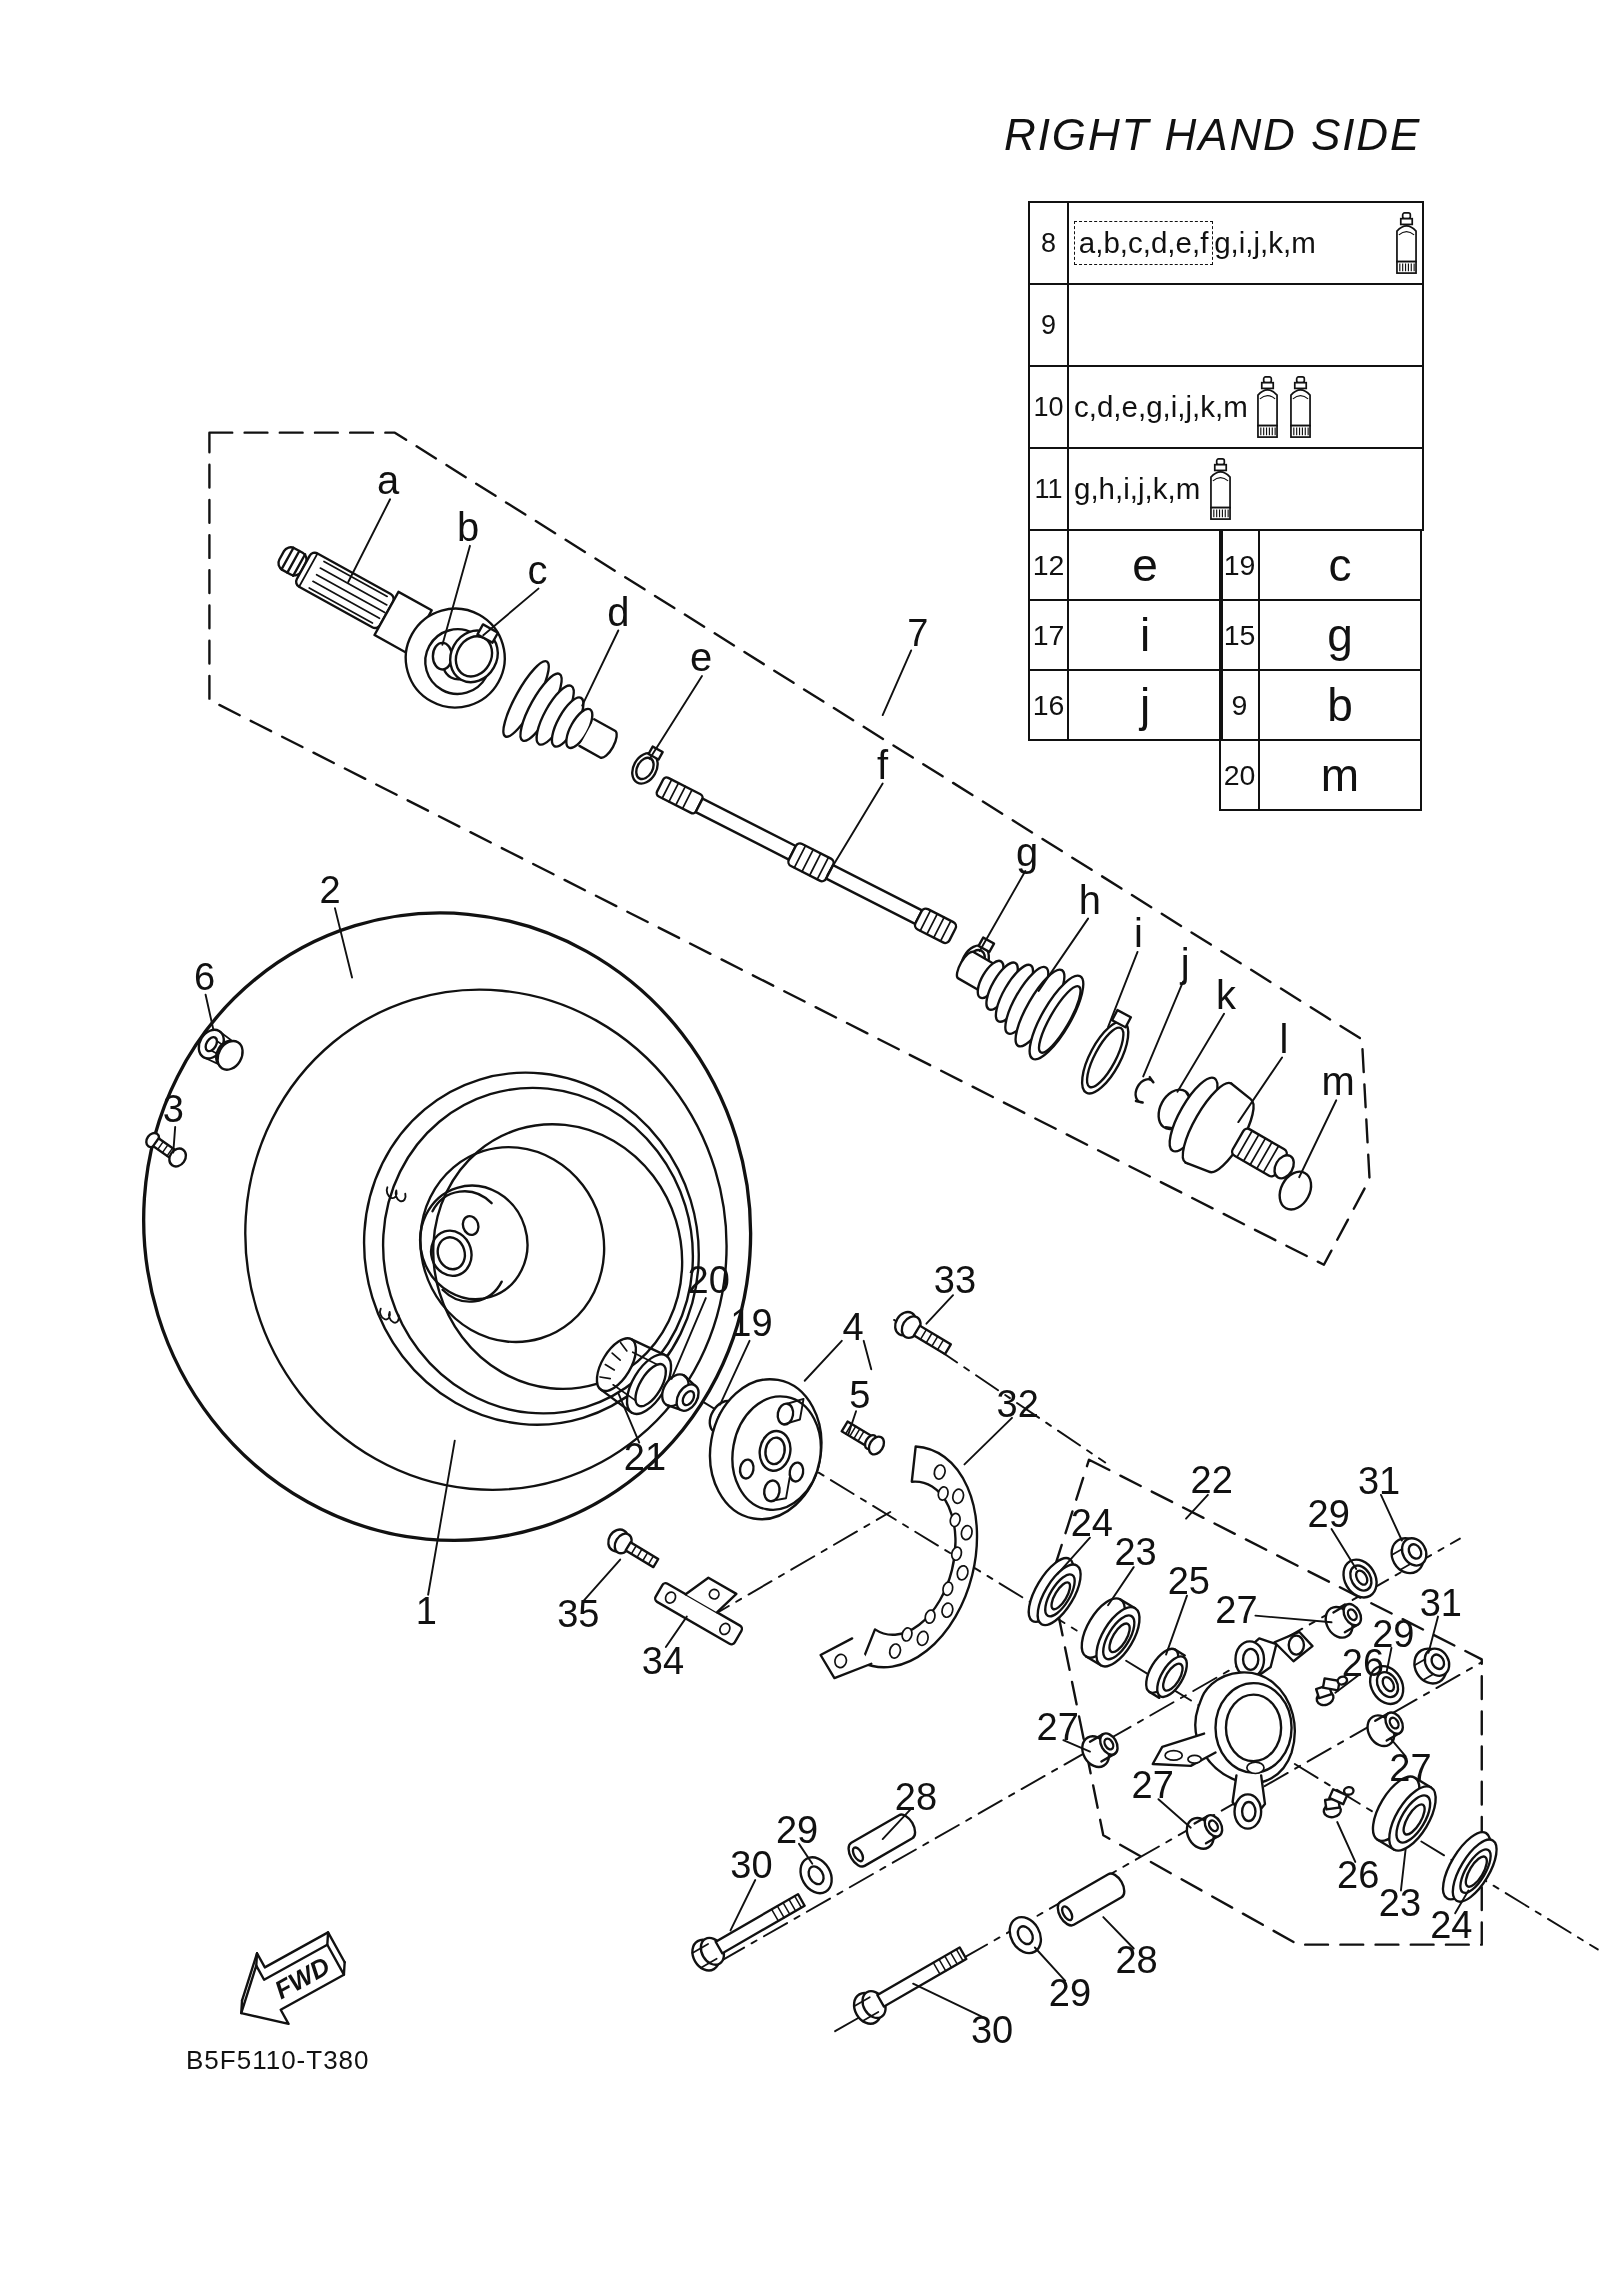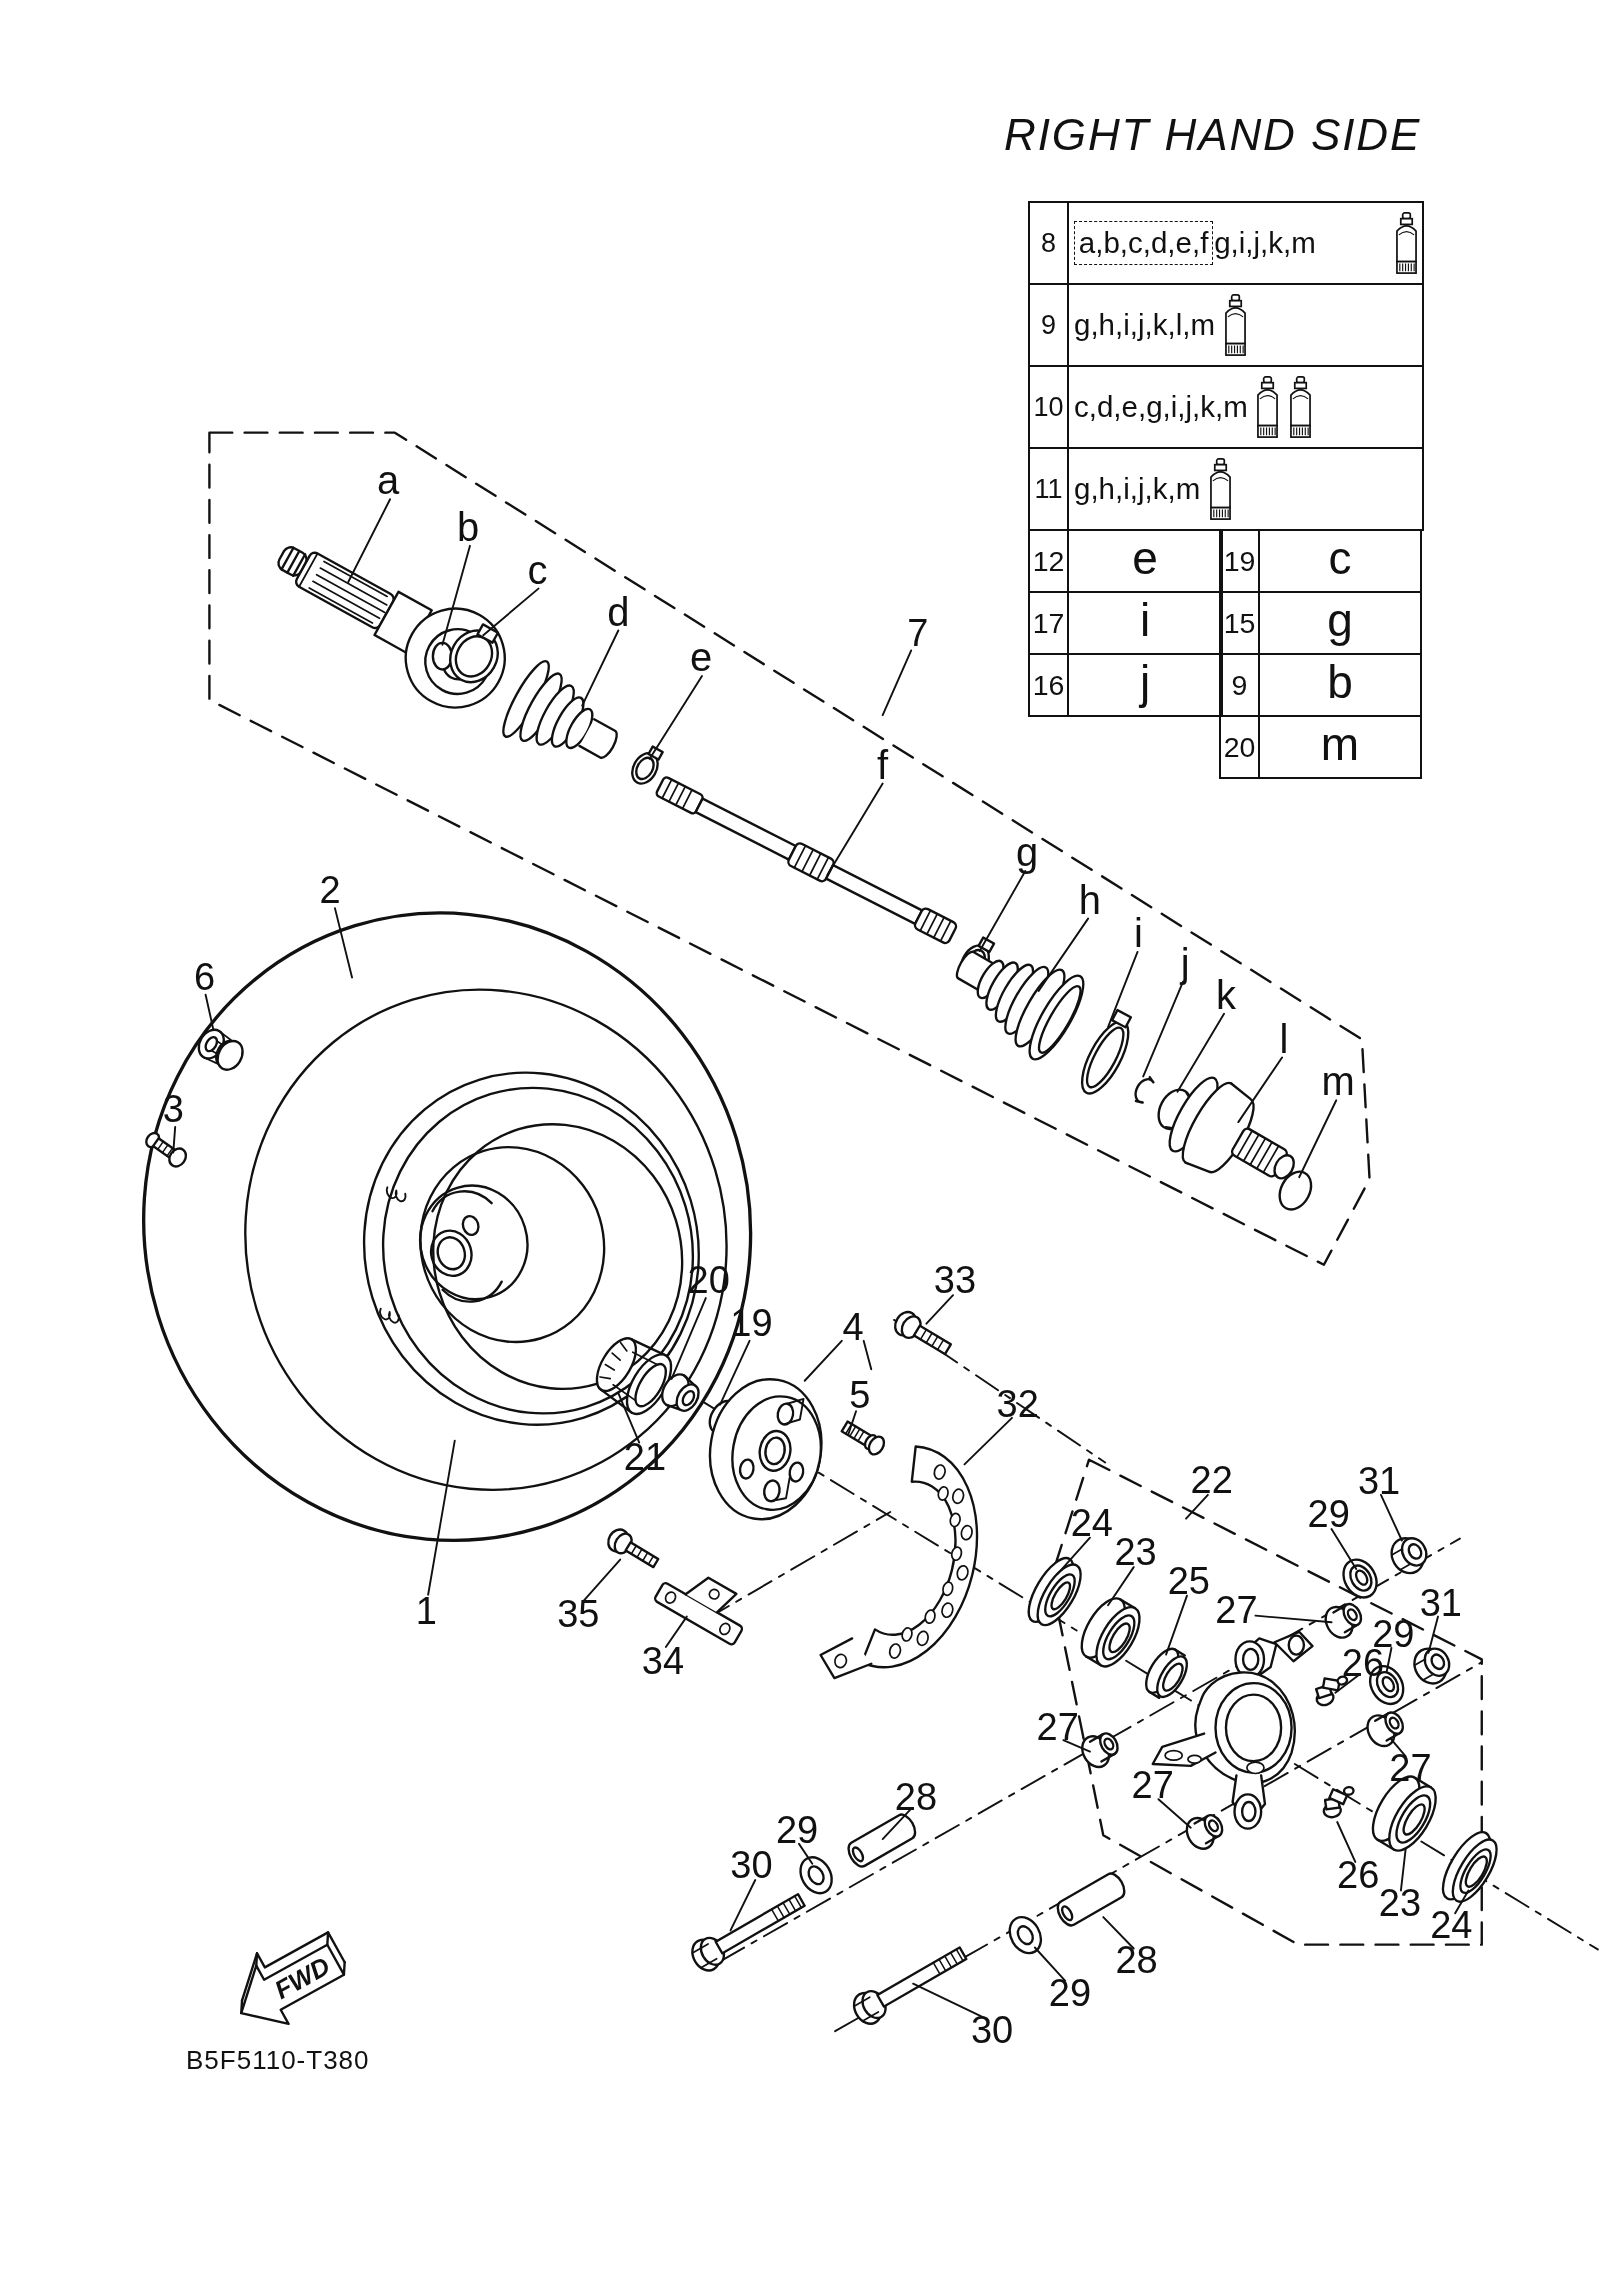--- a/index.html
+++ b/index.html
@@ -18,21 +18,21 @@
   .combo-row + .combo-row{border-top:2.9px solid #111;}
   .numcell{width:37px;align-self:stretch;border-right:2.9px solid #111;display:flex;align-items:center;justify-content:center;
            font-size:27px;}
   .combocell{flex:1;display:flex;align-items:center;padding-left:5px;font-size:29.5px;letter-spacing:0px;white-space:nowrap;}
   .dashedbox{border:1.9px dashed #111;padding:3.8px 3.8px;margin-right:1px;}
   .tube{margin-left:7.6px;flex:0 0 auto;}
   .tube.pushright{margin-left:auto;margin-right:2.9px;}
   .gridwrap{position:relative;height:334px;}
   .halfL{position:absolute;left:0;top:0;width:191px;border:2.9px solid #111;border-top:none;}
   .halfR{position:absolute;left:191px;top:0;width:199px;border:2.9px solid #111;border-top:none;}
-  .grow{display:flex;height:60px;}
+  .grow{display:flex;height:68px;align-items:center;}
   .grow + .grow{border-top:2.9px solid #111;}
   .gnum{width:37px;align-self:stretch;border-right:2.9px solid #111;display:flex;align-items:center;justify-content:center;font-size:28.5px;}
   .glet{flex:1;text-align:center;font-size:46px;}
 
   
   .partcode{position:absolute;left:186px;top:2045px;font-size:26px;letter-spacing:1px;}
 </style>
 </head>
 <body>
 
@@ -521,33 +521,20 @@
             <rect x="3" y="52" width="20" height="12"></rect>
             <path d="M6,54 V62 M9,54 V62 M12,54 V62 M15,54 V62 M18,54 V62 M21,54 V62" stroke-width="1.2"></path>
             <path d="M5,24 Q13,17 21,24" fill="none" stroke-width="1.2"></path>
           </g>
         </svg>
       </div>
     </div>
 
     <div class="combo-row">
       <div class="numcell">9</div>
-      <div class="combocell">
-        <span>g,h,i,j,k,l,m</span>
-        <svg class="tube" width="25" height="63" viewBox="0 0 26 66">
-          <g stroke="#111" fill="#fff" stroke-width="1.8">
-            <rect x="9" y="1" width="8" height="6" rx="2"></rect>
-              <rect x="7" y="7" width="12" height="6"></rect>
-            <path d="M3,20 Q13,9 23,20 L23,52 L3,52 Z"></path>
-              <rect x="3" y="52" width="20" height="12"></rect>
-            <path d="M6,54 V62 M9,54 V62 M12,54 V62 M15,54 V62 M18,54 V62 M21,54 V62" stroke-width="1.2"></path>
-            <path d="M5,24 Q13,17 21,24" fill="none" stroke-width="1.2"></path>
-          </g>
-        </svg>
-      </div>
     </div>
 
     <div class="combo-row">
       <div class="numcell">10</div>
       <div class="combocell">
         <span>c,d,e,g,i,j,k,m</span>
         <svg class="tube" width="25" height="63" viewBox="0 0 26 66">
           <g stroke="#111" fill="#fff" stroke-width="1.8">
             <rect x="9" y="1" width="8" height="6" rx="2"></rect>
               <rect x="7" y="7" width="12" height="6"></rect>

